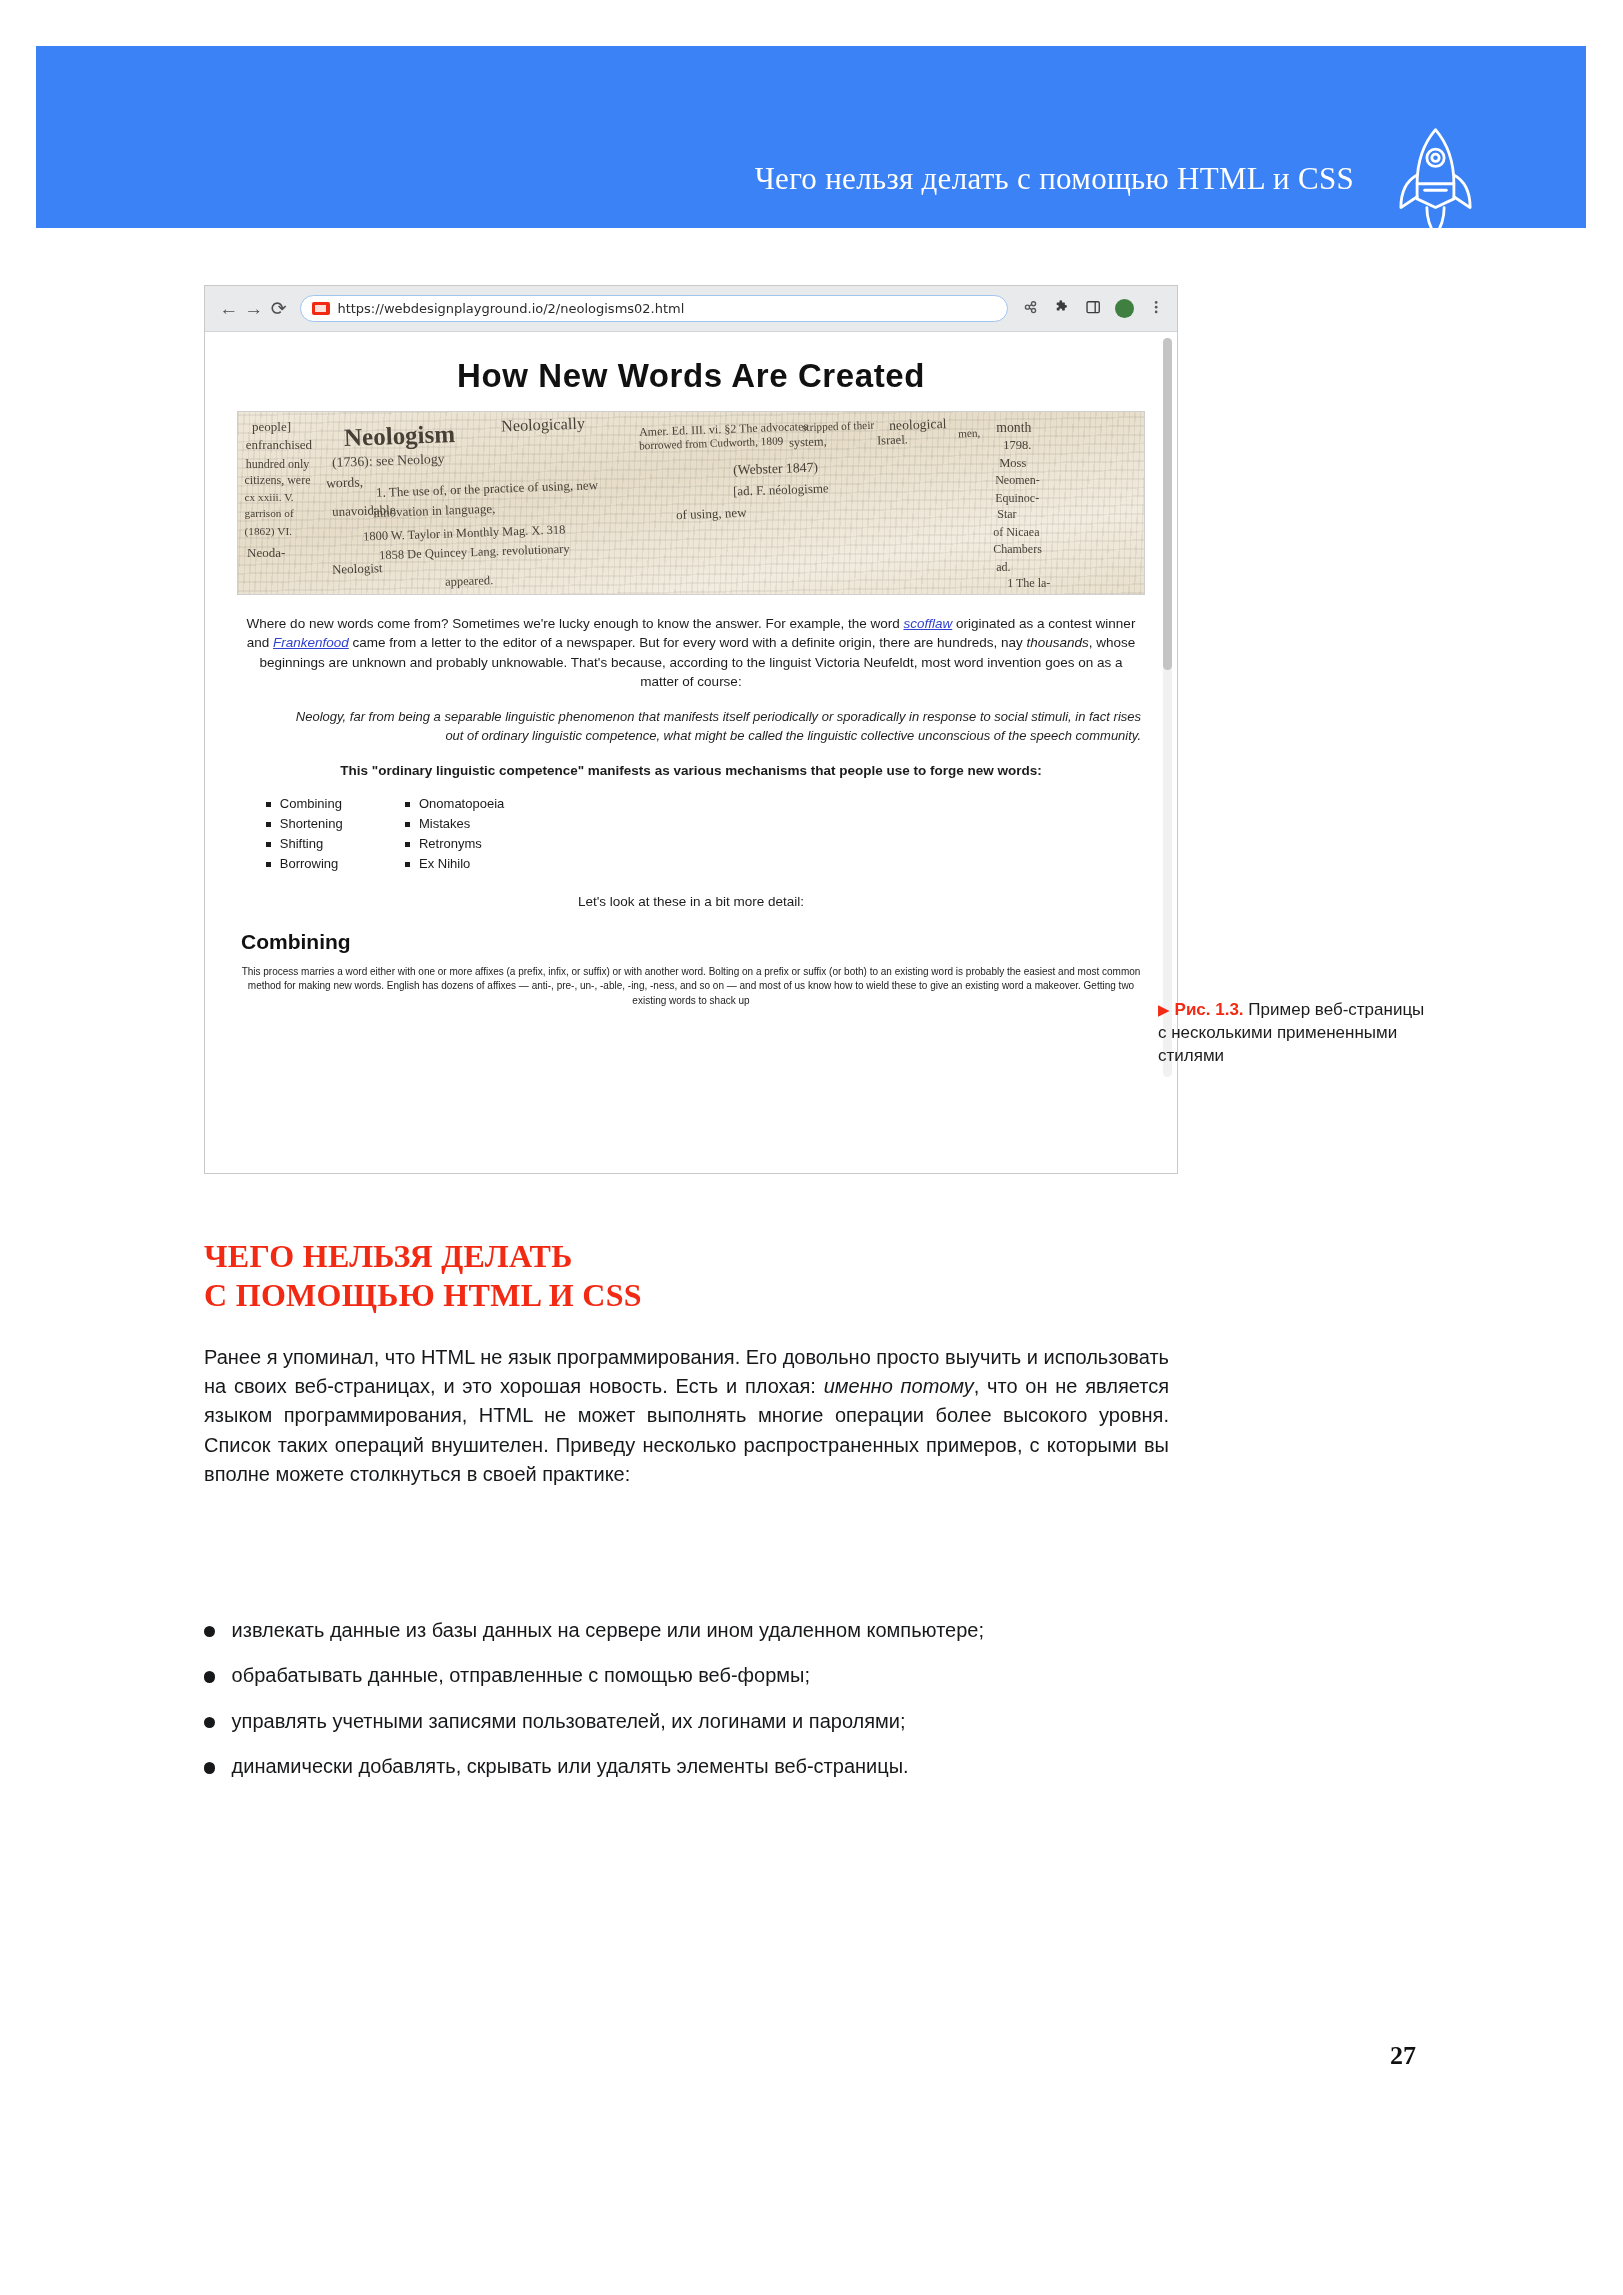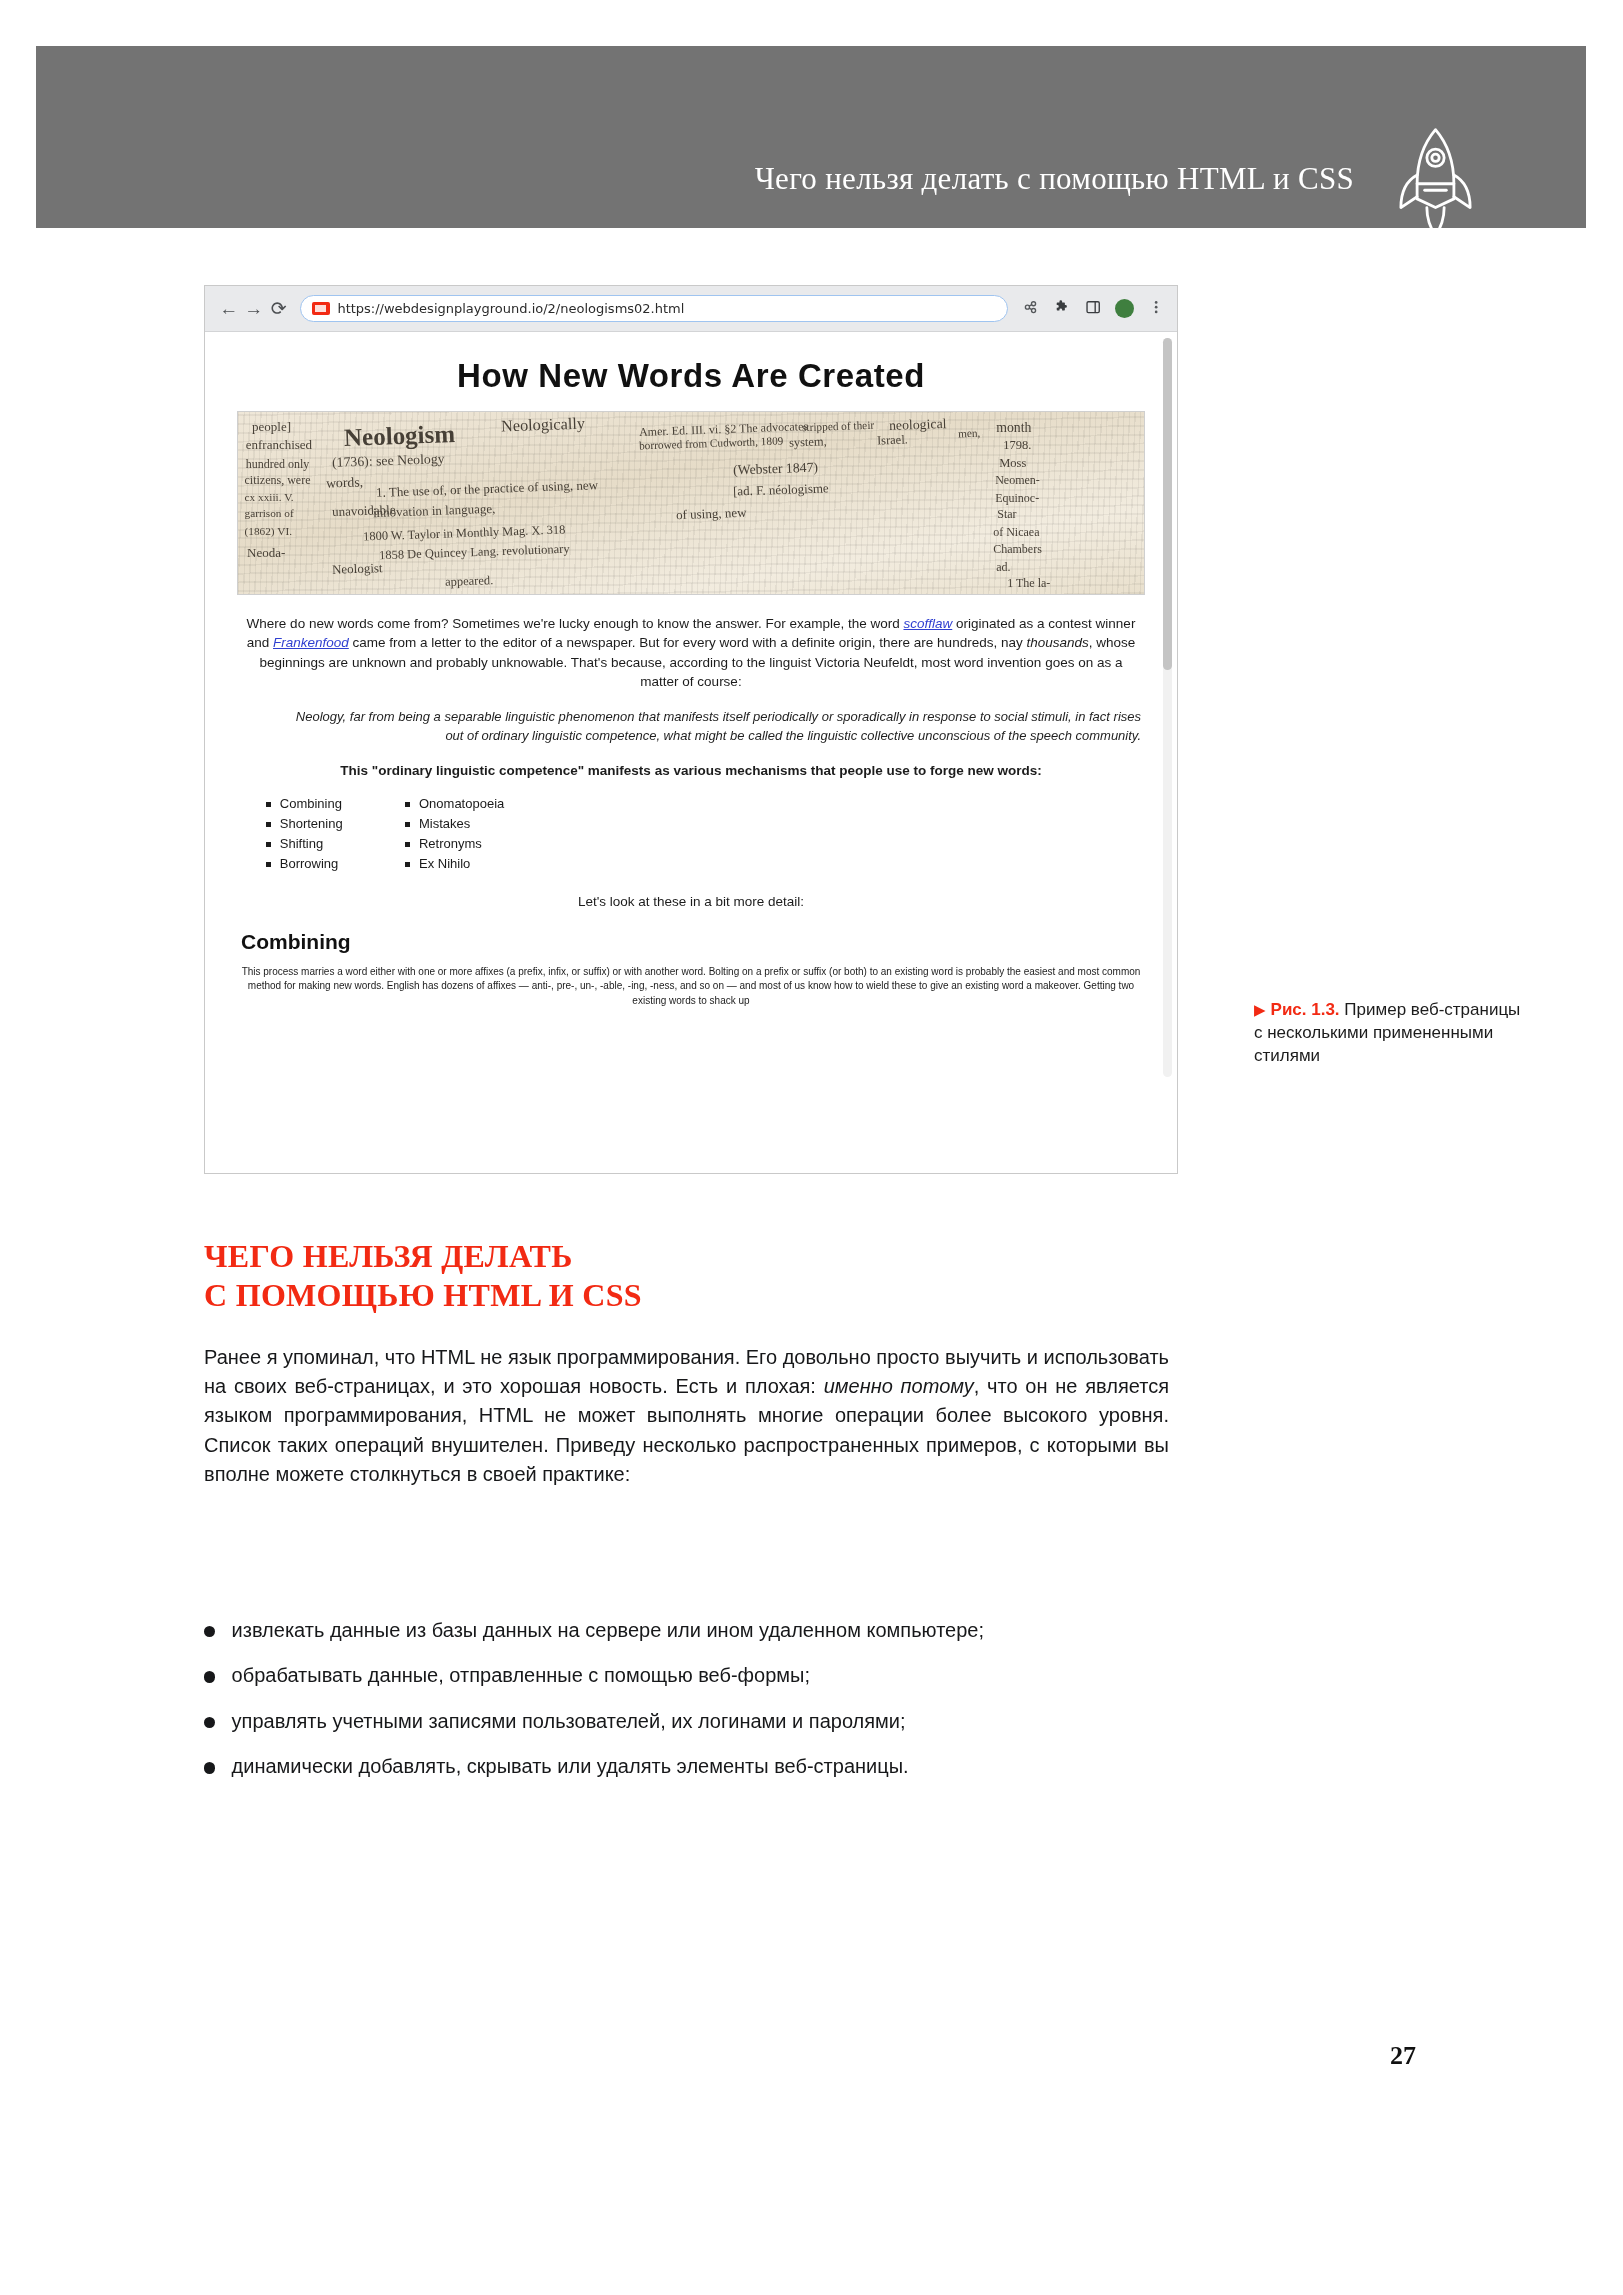--- a/index.html
+++ b/index.html
@@ -19,21 +19,21 @@
     overflow: hidden;
   }
 
   
   .header-band {
     position: absolute;
     left: 36px;
     top: 46px;
     width: 1550px;
     height: 182px;
-    background: #737373;
+    background: #3b82f6;
   }
   .header-title {
     position: absolute;
     right: 232px;
     top: 133px;
     transform: translateY(-50%);
     color: #ffffff;
     font-family: "Liberation Serif", serif;
     font-size: 31px;
     letter-spacing: 0.3px;
@@ -258,21 +258,21 @@
   .fade {
     position: absolute;
     left: 0; right: 0; bottom: 0;
     height: 38px;
     background: linear-gradient(to bottom, rgba(255,255,255,0) 0%, #ffffff 85%);
   }
 
   
   .caption {
     position: absolute;
-    left: 1254px;
+    left: 1158px;
     top: 999px;
     width: 269px;
     font-size: 17px;
     line-height: 1.35;
     color: #1c1c1c;
   }
   .caption .marker {
     color: #f22a13;
     font-size: 15px;
     margin-right: 5px;

